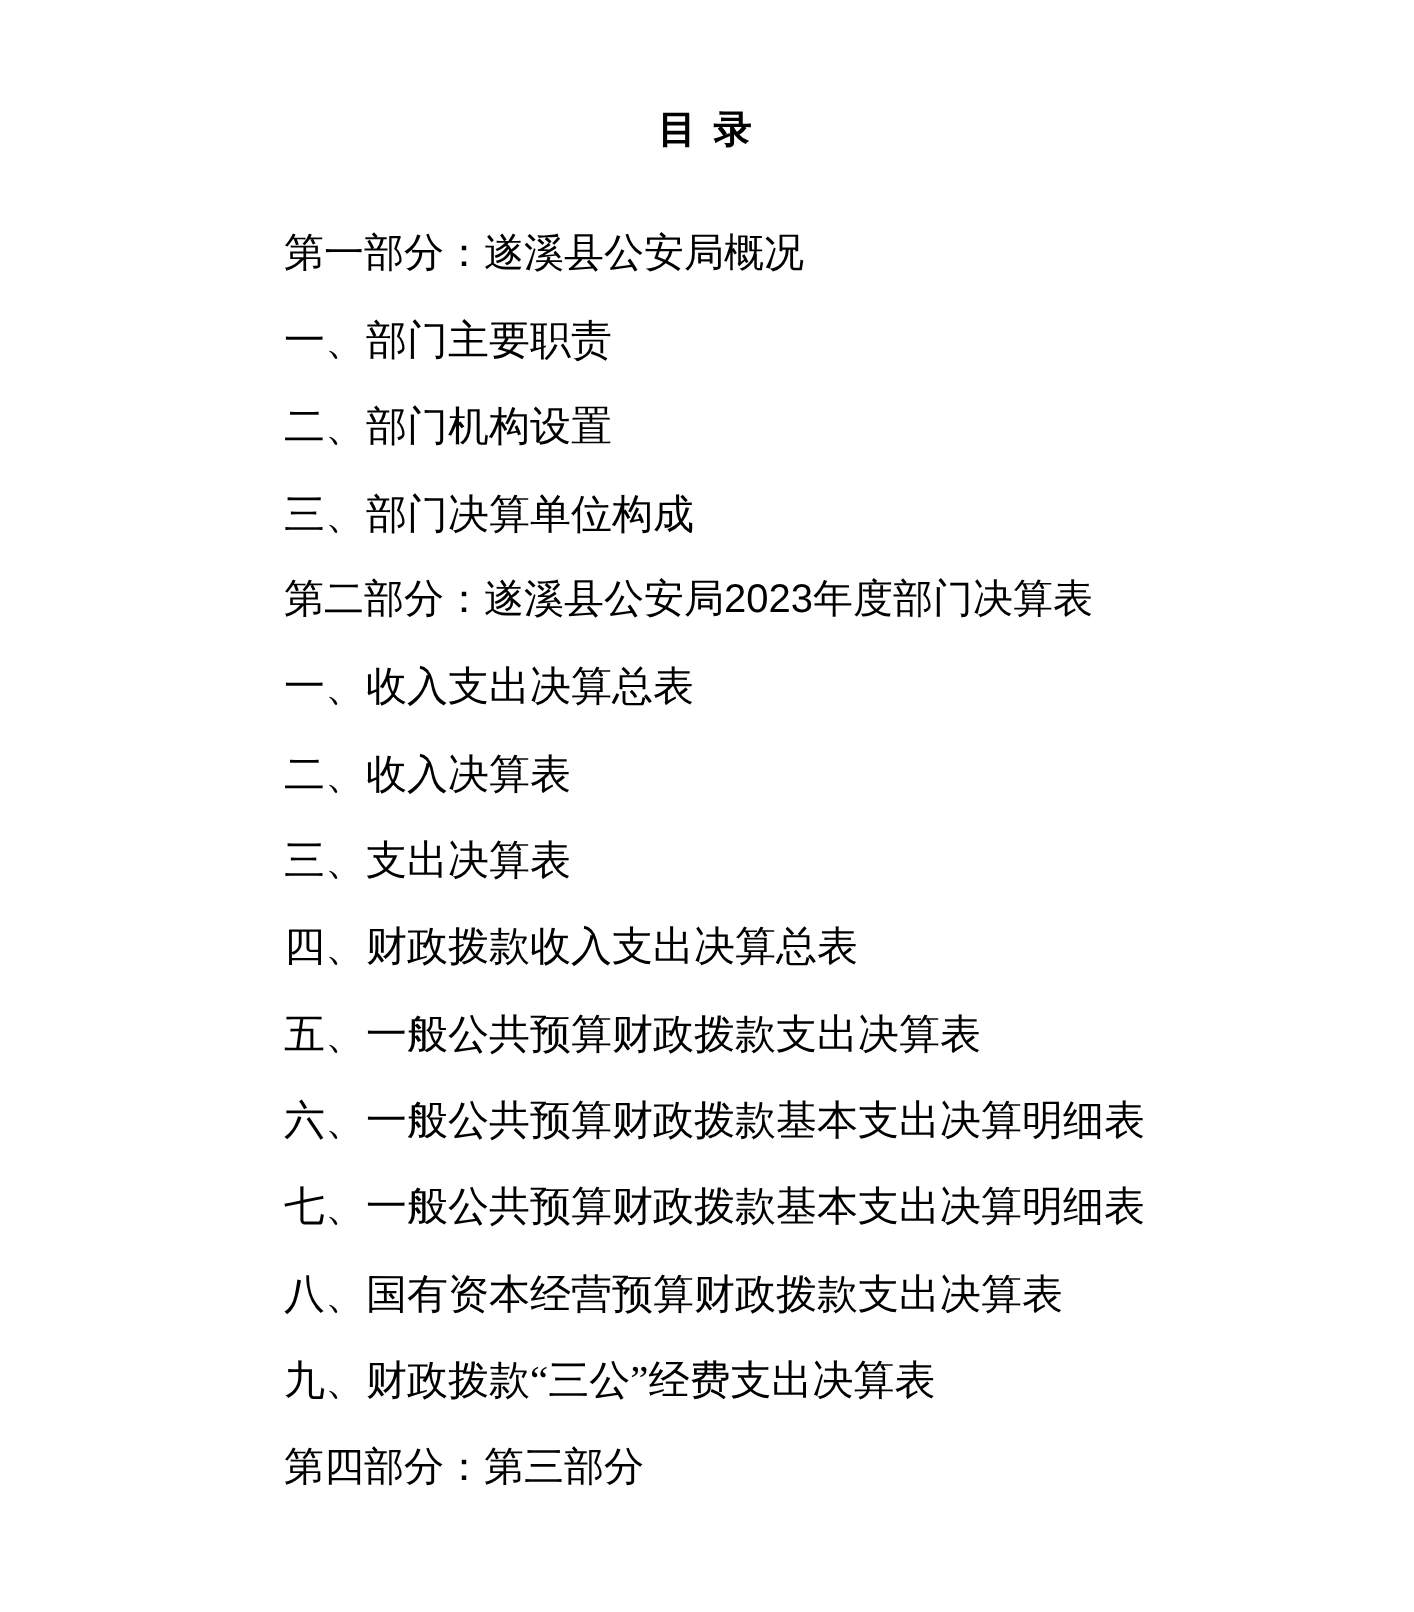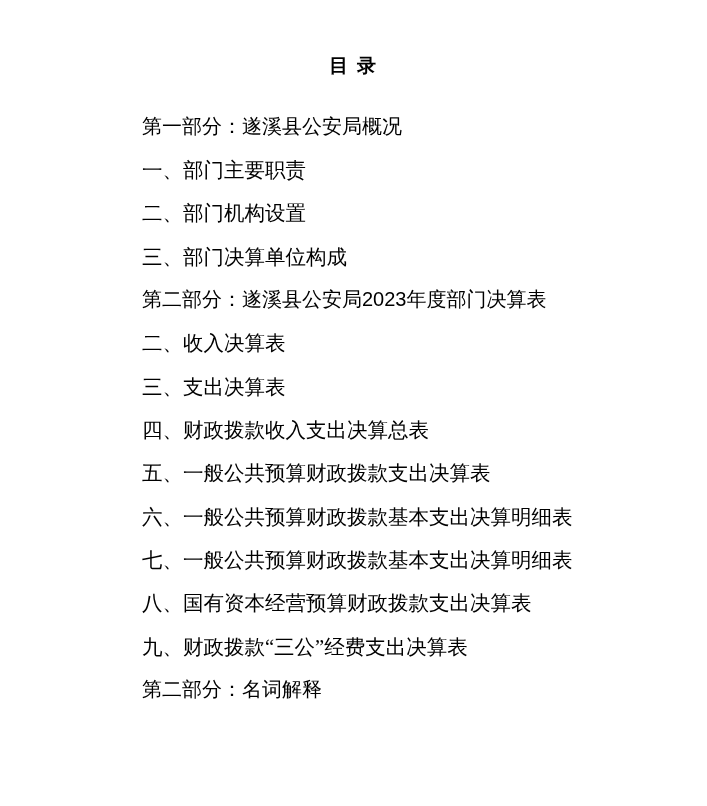--- a/index.html
+++ b/index.html
@@ -68,20 +68,23 @@
       <div class="toc-row">
         <span>二、部门机构设置</span>
       </div>
       <div class="toc-row">
         <span>三、部门决算单位构成</span>
       </div>
       <div class="toc-row bold">
         <span>第二部分：遂溪县公安局2023年度部门决算表</span>
       </div>
       <div class="toc-row">
+        <span>一、收入支出决算总表</span>
+      </div>
+      <div class="toc-row">
         <span>二、收入决算表</span>
       </div>
       <div class="toc-row">
         <span>三、支出决算表</span>
       </div>
       <div class="toc-row">
         <span>四、财政拨款收入支出决算总表</span>
       </div>
       <div class="toc-row">
         <span>五、一般公共预算财政拨款支出决算表</span>
@@ -92,16 +95,16 @@
       <div class="toc-row">
         <span>七、一般公共预算财政拨款基本支出决算明细表</span>
       </div>
       <div class="toc-row">
         <span>八、国有资本经营预算财政拨款支出决算表</span>
       </div>
       <div class="toc-row">
         <span>九、财政拨款“三公”经费支出决算表</span>
       </div>
       <div class="toc-row bold">
-        <span>第二部分：名词解释</span>
+        <span>第四部分：第三部分</span>
       </div>
     </div>
 </div>
 
 </body></html>

